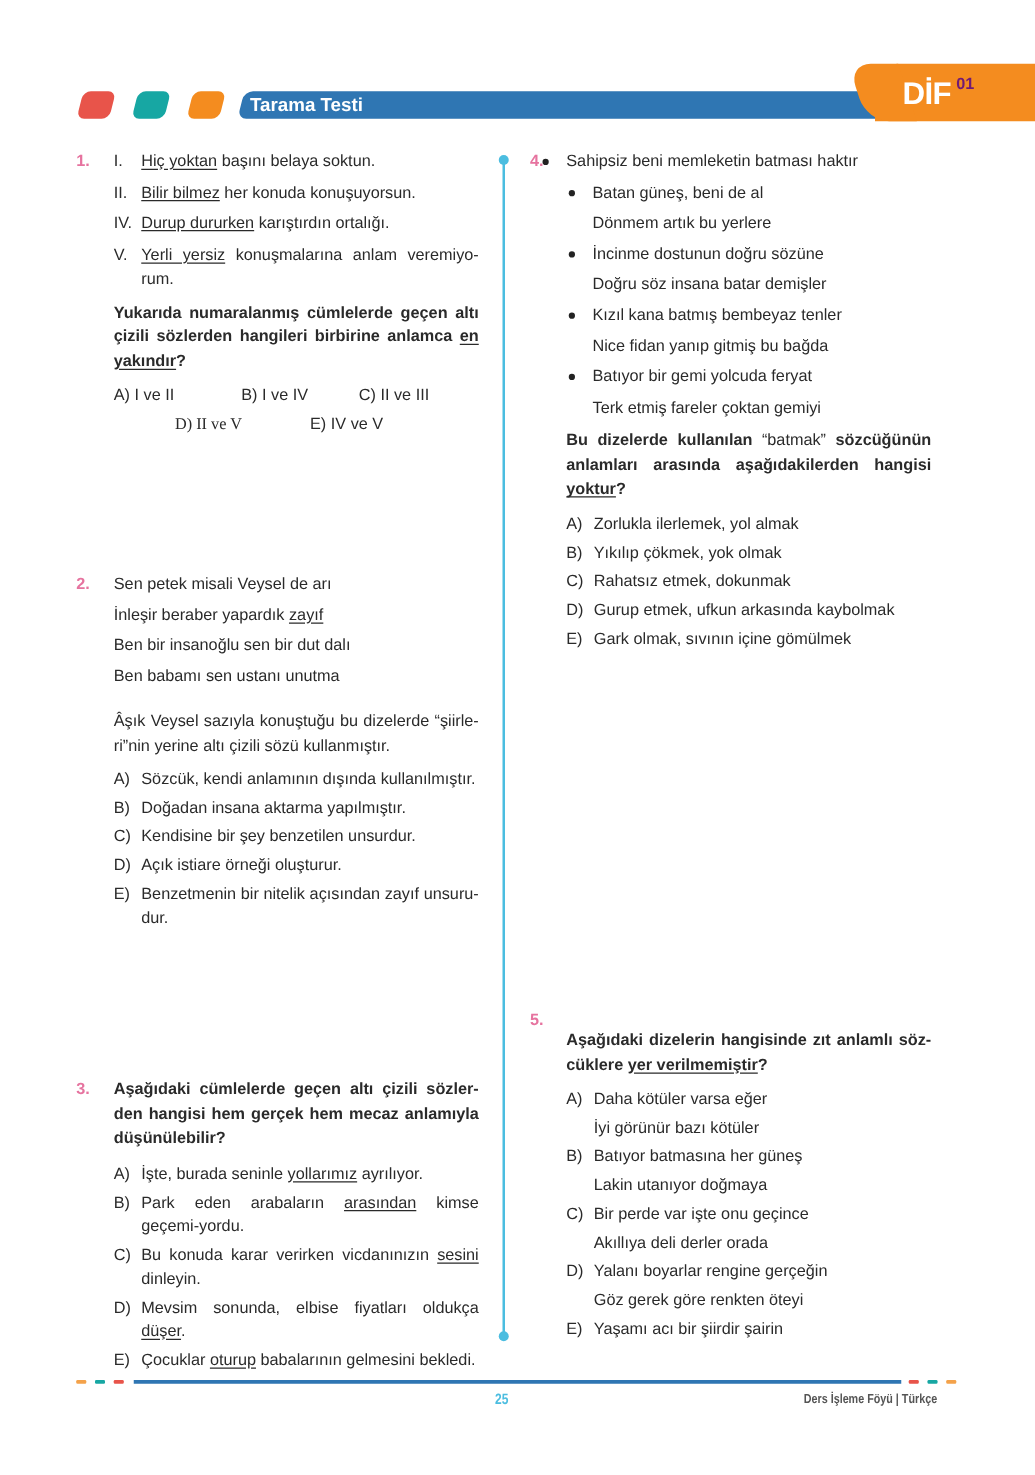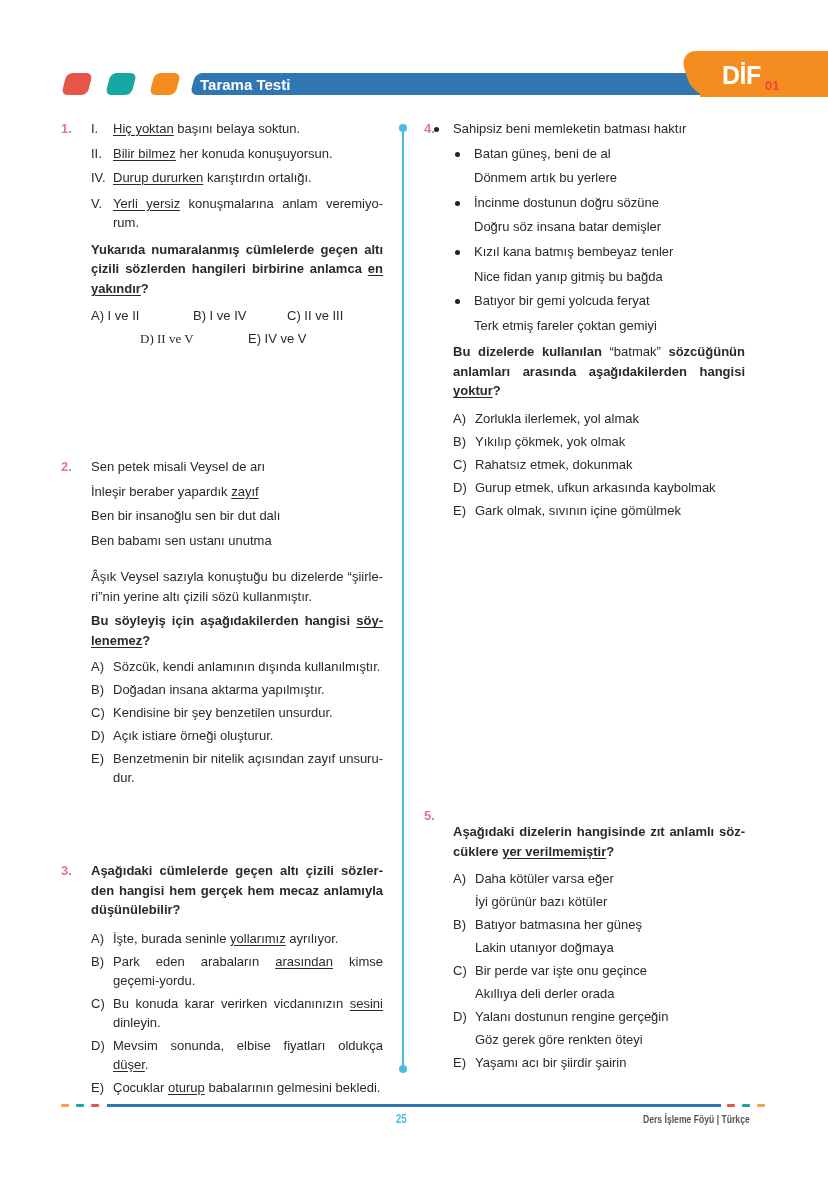--- a/index.html
+++ b/index.html
@@ -6,21 +6,21 @@
   html, body { width: 828px; height: 1180px; background: #ffffff; }
   body { position: relative; font-family: "Liberation Sans", sans-serif; color: #2a2a2a; font-size: 13px; overflow: hidden; }
 
   
   .hdr-tab { position: absolute; top: 73px; width: 26px; height: 22px; border-radius: 6px; transform: skewX(-14deg); }
   .hdr-bar { position: absolute; left: 190px; top: 73px; width: 560px; height: 22px; background: #2f76b3; border-radius: 7px 0 0 7px; transform: skewX(-14deg); transform-origin: left bottom; }
   .hdr-title { position: absolute; left: 200px; top: 75px; color: #fff; font-weight: bold; font-size: 15px; line-height: 19px; }
   .dif-badge { position: absolute; left: 700px; top: 51px; width: 140px; height: 46px; background: #f48c1f; border-radius: 18px 0 0 0; }
   .dif-badge::before { content: ""; position: absolute; left: -14px; top: 0; width: 40px; height: 46px; background: #f48c1f; border-radius: 18px 0 0 18px; transform: skewX(18deg); }
   .dif-text { position: absolute; left: 722px; top: 60px; color: #fff; font-weight: bold; font-size: 25px; line-height: 30px; letter-spacing: -0.5px; }
-  .dif-num { position: absolute; left: 765px; top: 78px; color: #ef4444; font-weight: bold; font-size: 13px; line-height: 16px; }
+  .dif-num { position: absolute; left: 765px; top: 59px; color: #701a75; font-weight: bold; font-size: 13px; line-height: 16px; }
 
   
   .divider { position: absolute; left: 402px; top: 128px; width: 2px; height: 940px; background: #4bbde0; }
   .divider-dot { position: absolute; left: 399px; width: 8px; height: 8px; border-radius: 50%; background: #4bbde0; }
 
   
   .q { position: absolute; font-size: 13px; line-height: 24.6px; }
   .qnum { position: absolute; color: #e6739f; font-weight: bold; }
   .u { text-decoration: underline; text-underline-offset: 2px; }
   .stem { font-weight: bold; text-align: justify; line-height: 19.5px; margin-top: 7px; }
@@ -76,21 +76,20 @@
 </div>
 
 <div>
   <div class="qnum" style="left:61px;top:455px;line-height:24.6px;">2.</div>
   <div class="q" style="left:91px;top:455px;width:292px;">
     <div><span>Sen petek misali Veysel de arı</span></div>
     <div><span>İnleşir beraber yapardık </span><span class="u">zayıf</span></div>
     <div><span>Ben bir insanoğlu sen bir dut dalı</span></div>
     <div><span>Ben babamı sen ustanı unutma</span></div>
     <div style="margin-top:14px;line-height:19.5px;text-align:justify;">Âşık Veysel sazıyla konuştuğu bu dizelerde “şiirle-ri”nin yerine altı çizili sözü kullanmıştır.</div>
-    <div class="stem" style="margin-top:5px;"><span>Bu söyleyiş için aşağıdakilerden hangisi </span><span class="u">söy-lenemez</span><span>?</span></div>
     <div style="margin-top:5px;">
       <div class="opt">
           <span class="lt">A)</span>
           <span class="tx">Sözcük, kendi anlamının dışında kullanılmıştır.</span>
         </div>
       <div class="opt">
           <span class="lt">B)</span>
           <span class="tx">Doğadan insana aktarma yapılmıştır.</span>
         </div>
       <div class="opt">
@@ -191,21 +190,21 @@
           <div>Batıyor batmasına her güneş</div>
           <div>Lakin utanıyor doğmaya</div>
         </div>
       <div class="opt">
           <span class="lt">C)</span>
           <div>Bir perde var işte onu geçince</div>
           <div>Akıllıya deli derler orada</div>
         </div>
       <div class="opt">
           <span class="lt">D)</span>
-          <div>Yalanı dostunun rengine gerçeğin</div>
+          <div>Yalanı boyarlar rengine gerçeğin</div>
           <div>Göz gerek göre renkten öteyi</div>
         </div>
       <div class="opt">
           <span class="lt">E)</span>
           <div>Yaşamı acı bir şiirdir şairin</div>
         </div>
     </div>
   </div>
 </div>
 

